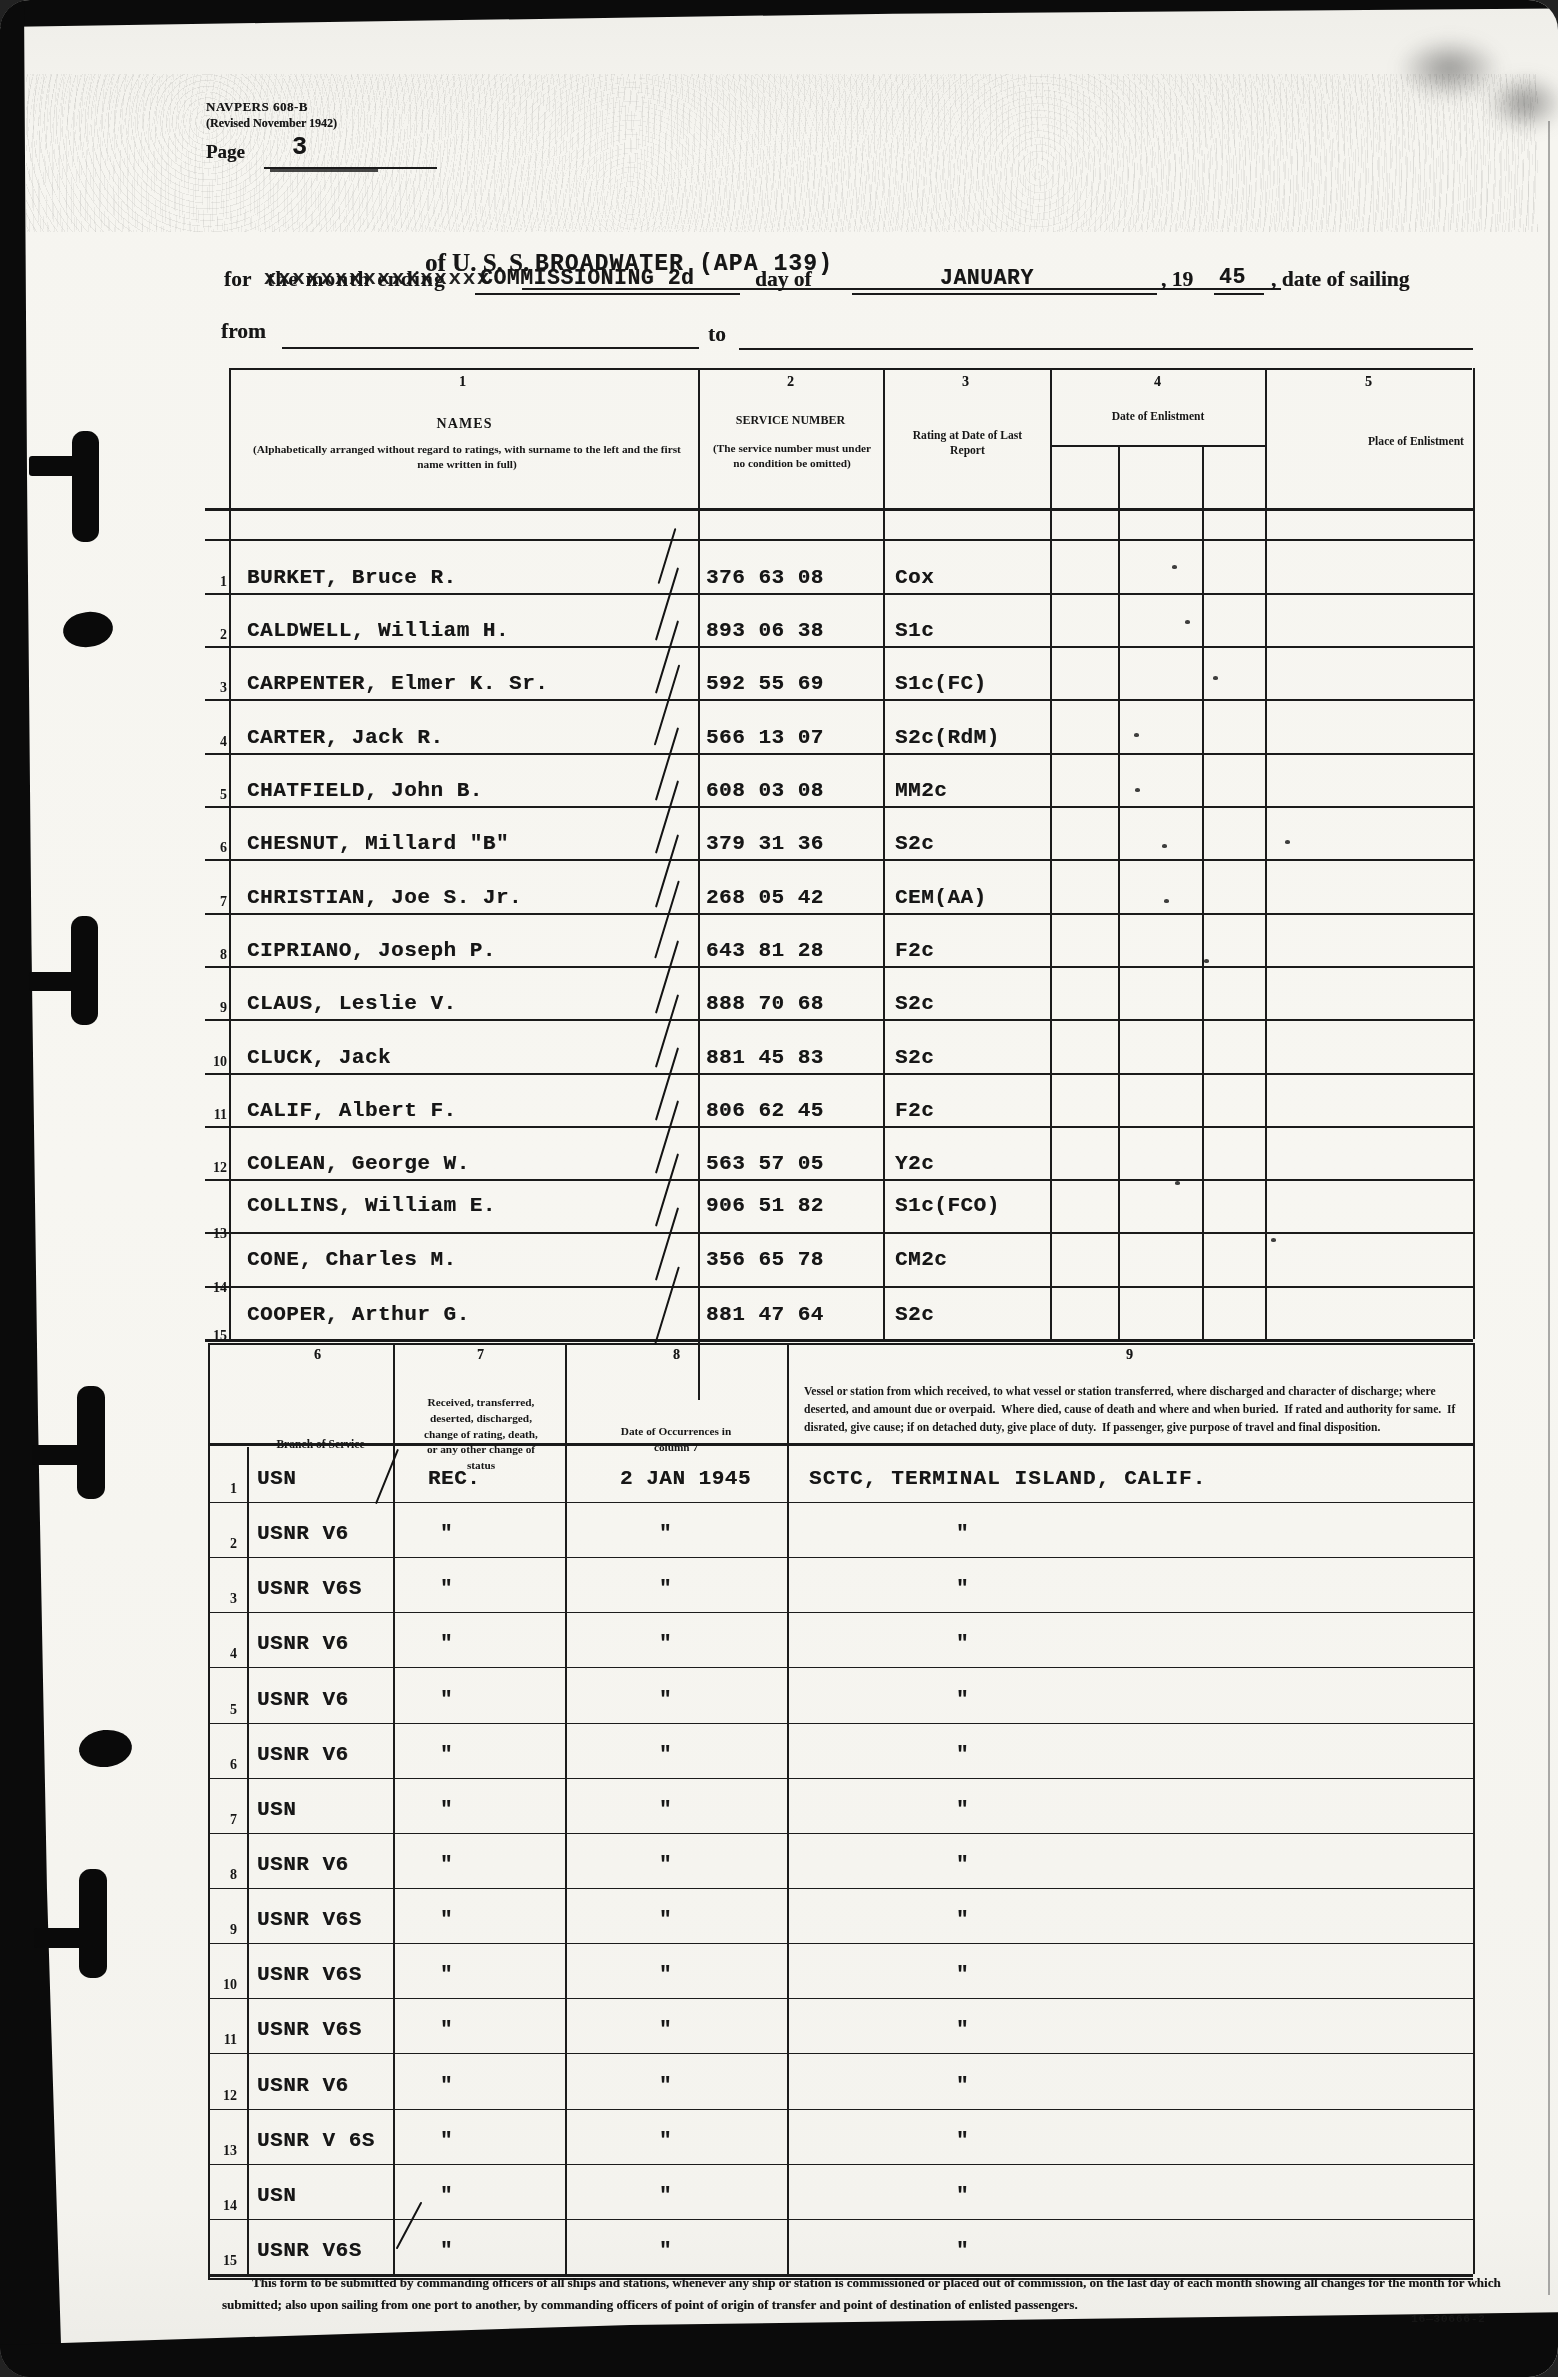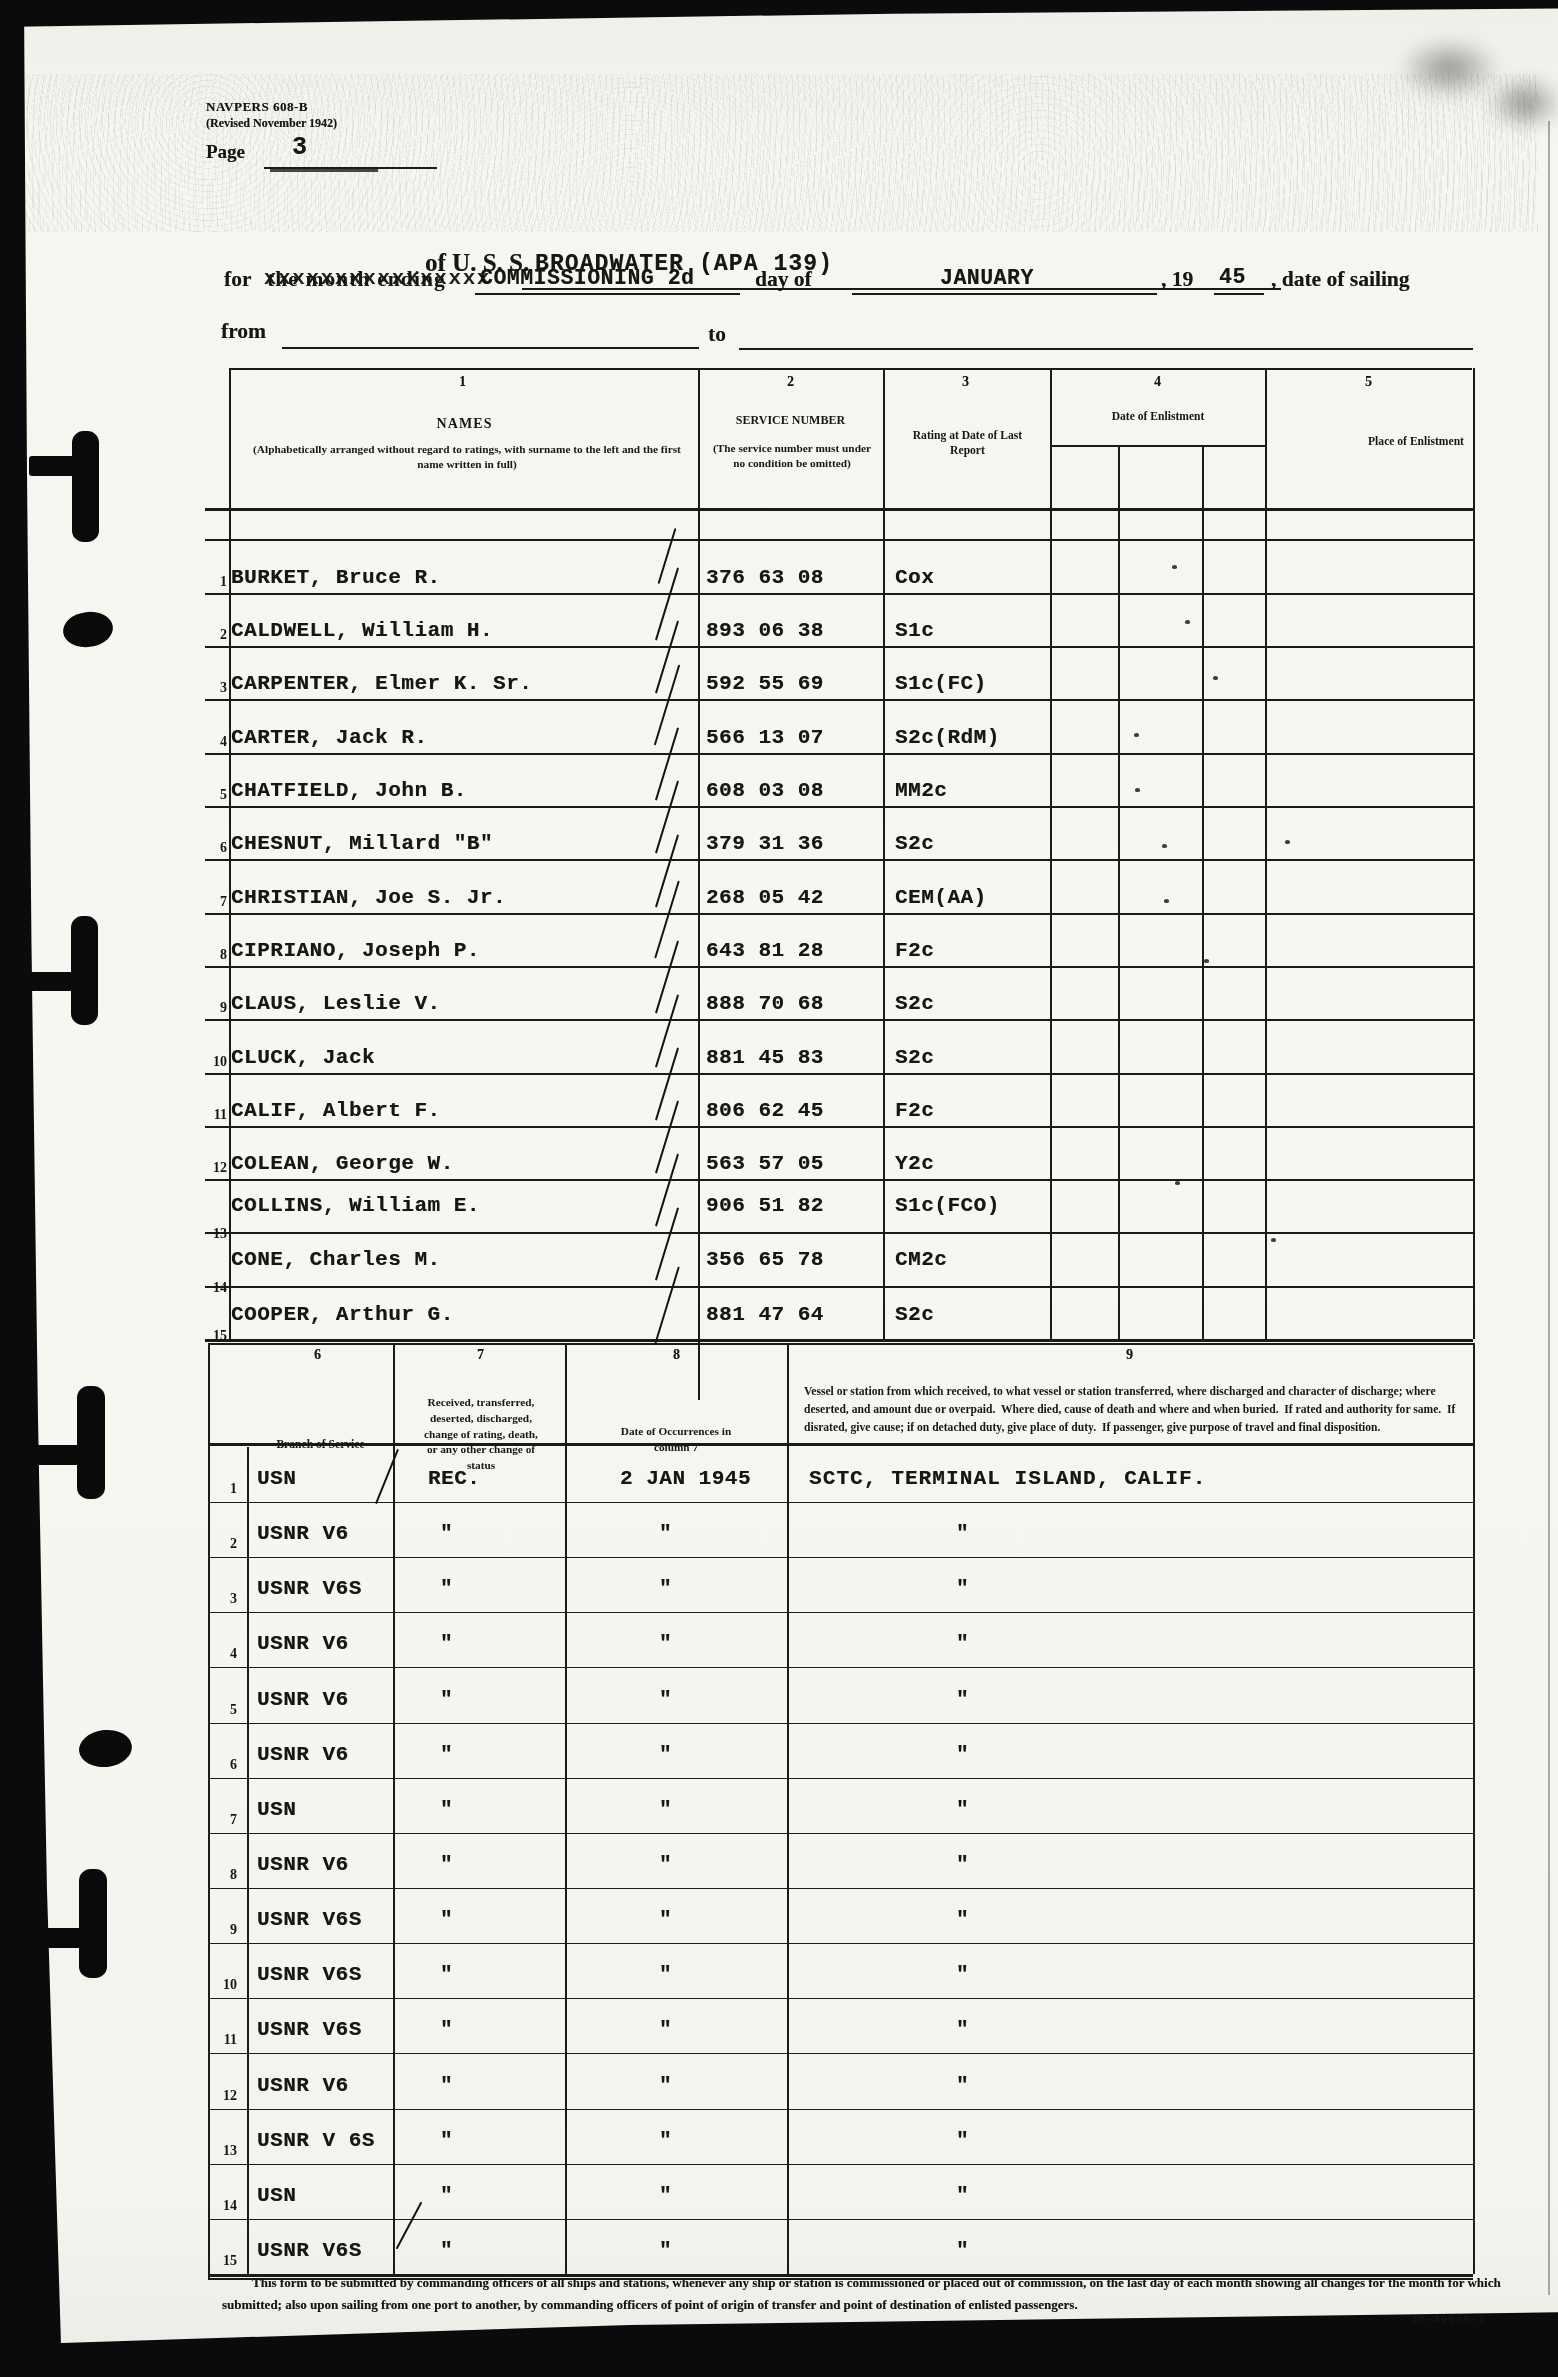--- a/index.html
+++ b/index.html
@@ -1,19 +1,19 @@
 <!DOCTYPE html>
 <html style="font-size:8.4px"><head>
 <meta charset="utf-8">
 <style>
   html,body{margin:0;padding:0;background:#222;}
   .page{
     position:relative;width:1558px;height:2377px;overflow:hidden;
     background:linear-gradient(180deg,#efeee9 0%,#f6f5f0 6%,#f7f6f1 50%,#f4f3ee 93%,#ecebe6 100%);
-    font-family:"Liberation Serif",serif;color:#161616;
+    font-family:"Liberation Serif",serif;color:#161616;border-radius:30px;
   }
   
   .ink{background:#0b0b0b;position:absolute;}
   .top-band{top:0;left:0;width:1558px;height:27px;
     clip-path:polygon(0 0,1558px 0,1558px 8.4px,893px 13.7px,263px 23px,0 27px);}
   .left-border{top:0;left:0;width:68px;height:2377px;
     clip-path:polygon(0 0,24px 0,27px 473px,31.5px 945px,38px 1418px,47px 1890px,62px 2377px,0 2377px);}
   .bottom-wedge{top:2308px;left:0;width:1558px;height:70px;
     clip-path:polygon(0 37px,630px 17px,1558px 4.2px,1558px 70px,0 70px);}
   .right-line{position:absolute;left:1548px;top:121px;width:2.1px;height:2174px;background:#6a6a6a;opacity:.55;}
@@ -50,21 +50,21 @@
   .vl{position:absolute;width:1.6px;background:#1b1b1b;}
   .colnum{position:absolute;font-size:14px;font-weight:bold;text-shadow:0.2px 0.2px 0.2px rgba(0,0,0,.4);}
   .hdr{position:absolute;font-weight:bold;text-align:center;}
   .t1row{position:absolute;left:205px;width:1268px;height:53px;border-bottom:2.1px solid #1b1b1b;}
   .t2row{position:absolute;left:208px;width:1265px;height:55px;border-bottom:1.6px solid #1c1c1c;}
   .cell{position:absolute;bottom:4.2px;font-size:21px;}
   .t2row .cell{bottom:11.6px;}
   .rownum{position:absolute;left:0;bottom:3.2px;width:22px;text-align:right;
           font-size:14px;font-weight:bold;font-family:"Liberation Serif",serif;}
   .t2row .rownum{left:2.1px;width:27px;bottom:5.3px;}
-  .nm{left:26px;}
+  .nm{left:42px;}
   .sv{left:501px;}
   .rt{left:690px;}
   .c6{left:49px;}
   .c7{left:220px;}
   .c8{left:412px;}
   .c9{left:601px;letter-spacing:1.1px;}
   .d7{left:232px;}
   .d8{left:451px;}
   .d9{left:748px;}
   .chk{position:absolute;left:461px;top:-27px;width:2.1px;height:76px;background:#141414;

